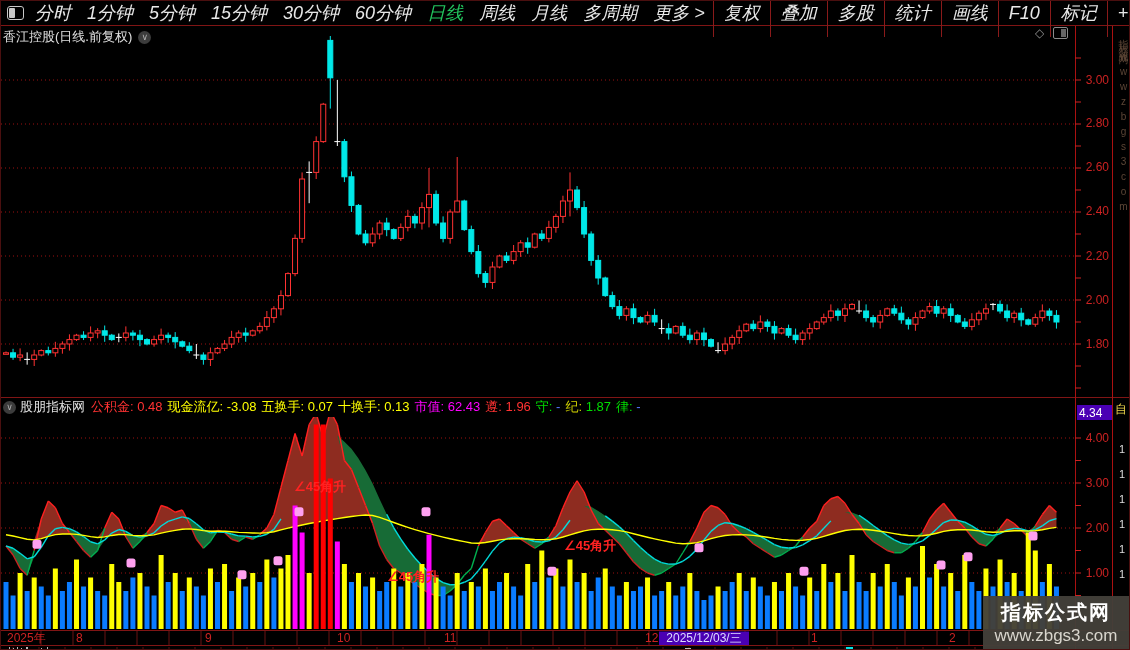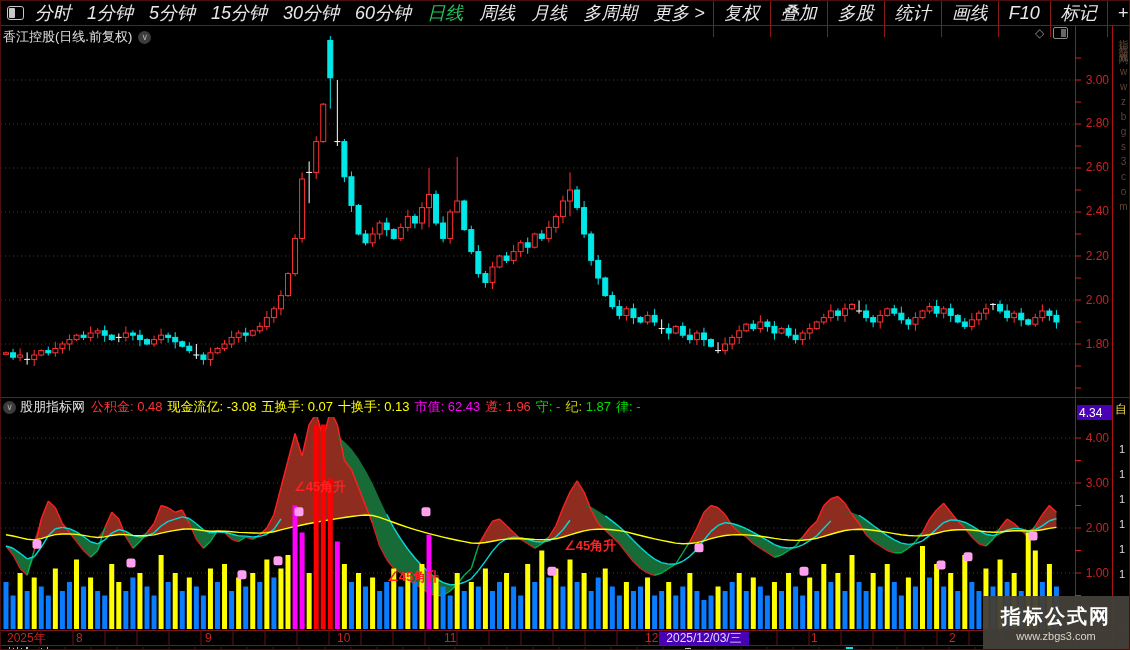--- a/index.html
+++ b/index.html
@@ -28,21 +28,21 @@
   .ind-field{margin-right:5px;}
   
   .strip-text{position:absolute;top:30px;left:1114px;width:15px;height:360px;writing-mode:vertical-rl;
     text-orientation:upright;color:#5c4636;font-size:10px;letter-spacing:4px;overflow:hidden;z-index:4;}
   .strip-tail{position:absolute;top:400px;left:1114px;color:#e8d24a;font-size:12px;z-index:4;}
   .strip-digits{position:absolute;top:436px;left:1118px;color:#dddddd;font-size:11px;line-height:25px;z-index:4;}
   
   .watermark{position:absolute;right:0;bottom:0;width:146px;height:53px;background:rgba(67,63,57,.96);
     display:flex;flex-direction:column;align-items:center;justify-content:center;z-index:9;}
   .wm1{color:#ffffff;font-size:20px;font-weight:bold;letter-spacing:2px;}
-  .wm2{color:#d9d5cd;font-size:11px;margin-top:0px;}
+  .wm2{color:#d9d5cd;font-size:17px;margin-top:0px;}
   svg.chart{position:absolute;top:0;left:0;z-index:1;}
 </style>
 </head>
 <body>
 
 <div class="stage">
 
   <div class="toolbar">
     <div class="tb-left" id="tb-left">
       <div class="win-icon"></div>

